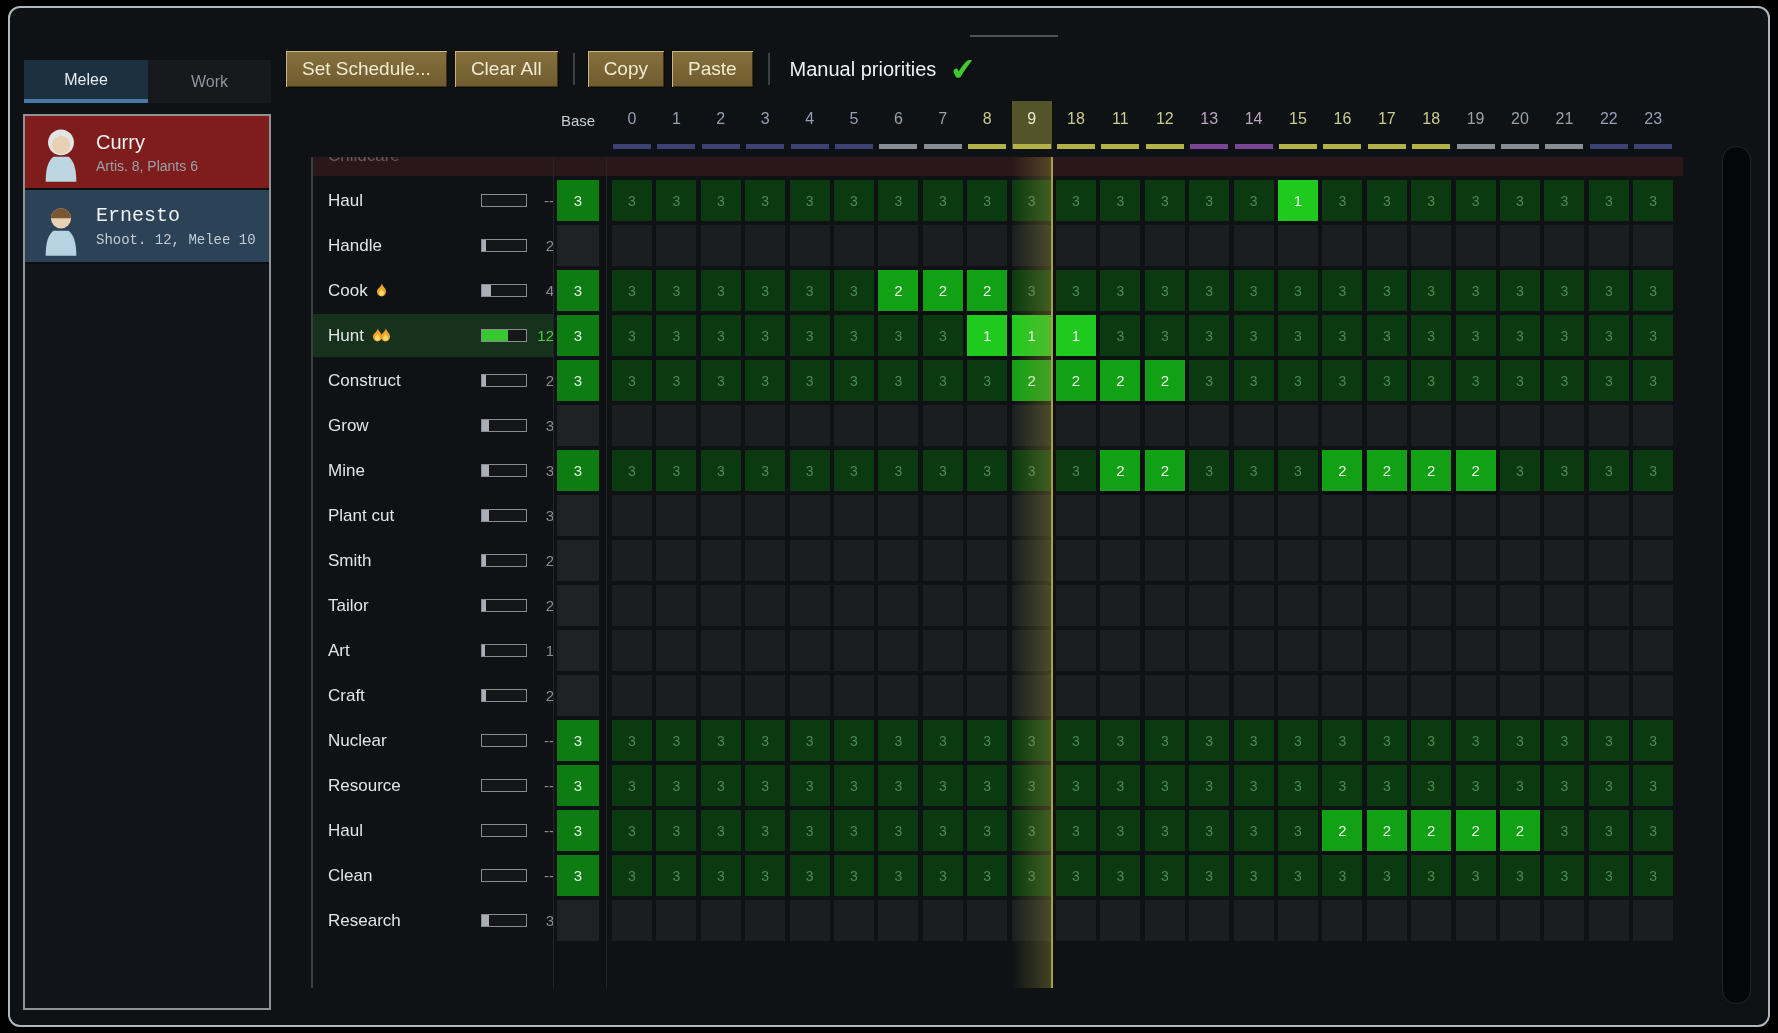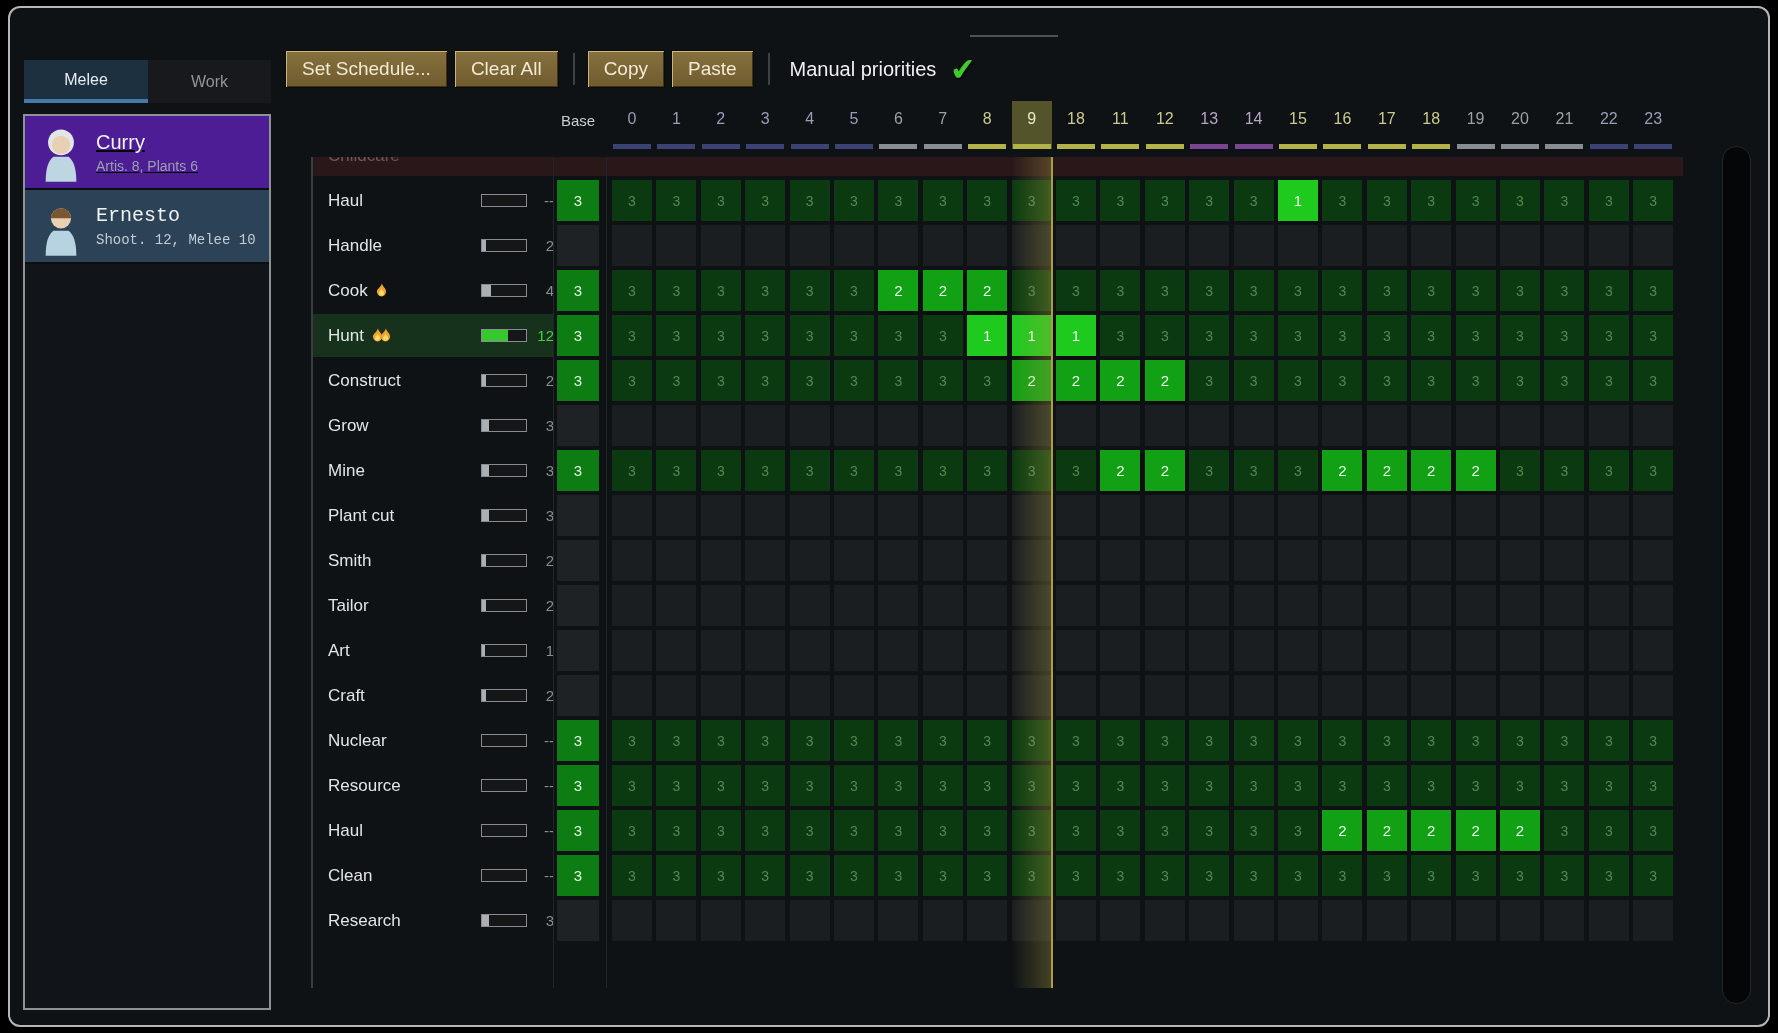--- a/index.html
+++ b/index.html
@@ -25,21 +25,21 @@
     margin-right:6px;white-space:nowrap;cursor:default;}
   .tb-divider{width:2px;height:32px;background:#3c4145;margin:0 12px 0 8px;}
   .mp-label{font-size:20px;color:#eef0f2;margin:0 6px 0 8px;white-space:nowrap;}
   .mp-check{font-size:31px;color:var(--check-green,#3fcb2b);margin-left:8px;
     text-shadow:1px 2px 2px rgba(0,0,0,.6);transform:rotate(-4deg);cursor:default;}
 
   
   .pawn-panel{position:absolute;left:23px;top:114px;width:244px;height:892px;
     border:2px solid #8f9295;background:#111418;}
   .pawn-row{height:74px;display:flex;align-items:center;padding-left:13px;border-bottom:2px solid #0b0d0f;box-sizing:border-box;}
-  .pawn-row.r0{background:#4c1d95;text-decoration:underline;}
+  .pawn-row.r0{background:#7f1d1d;}
   .pawn-row.selected{background:var(--selected-pawn-bg,#2b4257);font-family:Liberation Mono, monospace;}
   .pawn-row.r2{background:#1f2226;}
   .pawn-avatar{width:46px;height:60px;flex:0 0 46px;margin-right:12px;}
   .pawn-info{display:flex;flex-direction:column;justify-content:center;}
   .pawn-name{color:#f0f2f4;font-size:20px;line-height:24px;}
   .pawn-skills{color:#9aa2a9;font-size:14px;margin-top:4px;}
   .pawn-row.selected .pawn-skills{color:#c3ccd4;}
 
   
   .sched-header{position:absolute;left:0;top:0;width:1778px;height:157px;}

